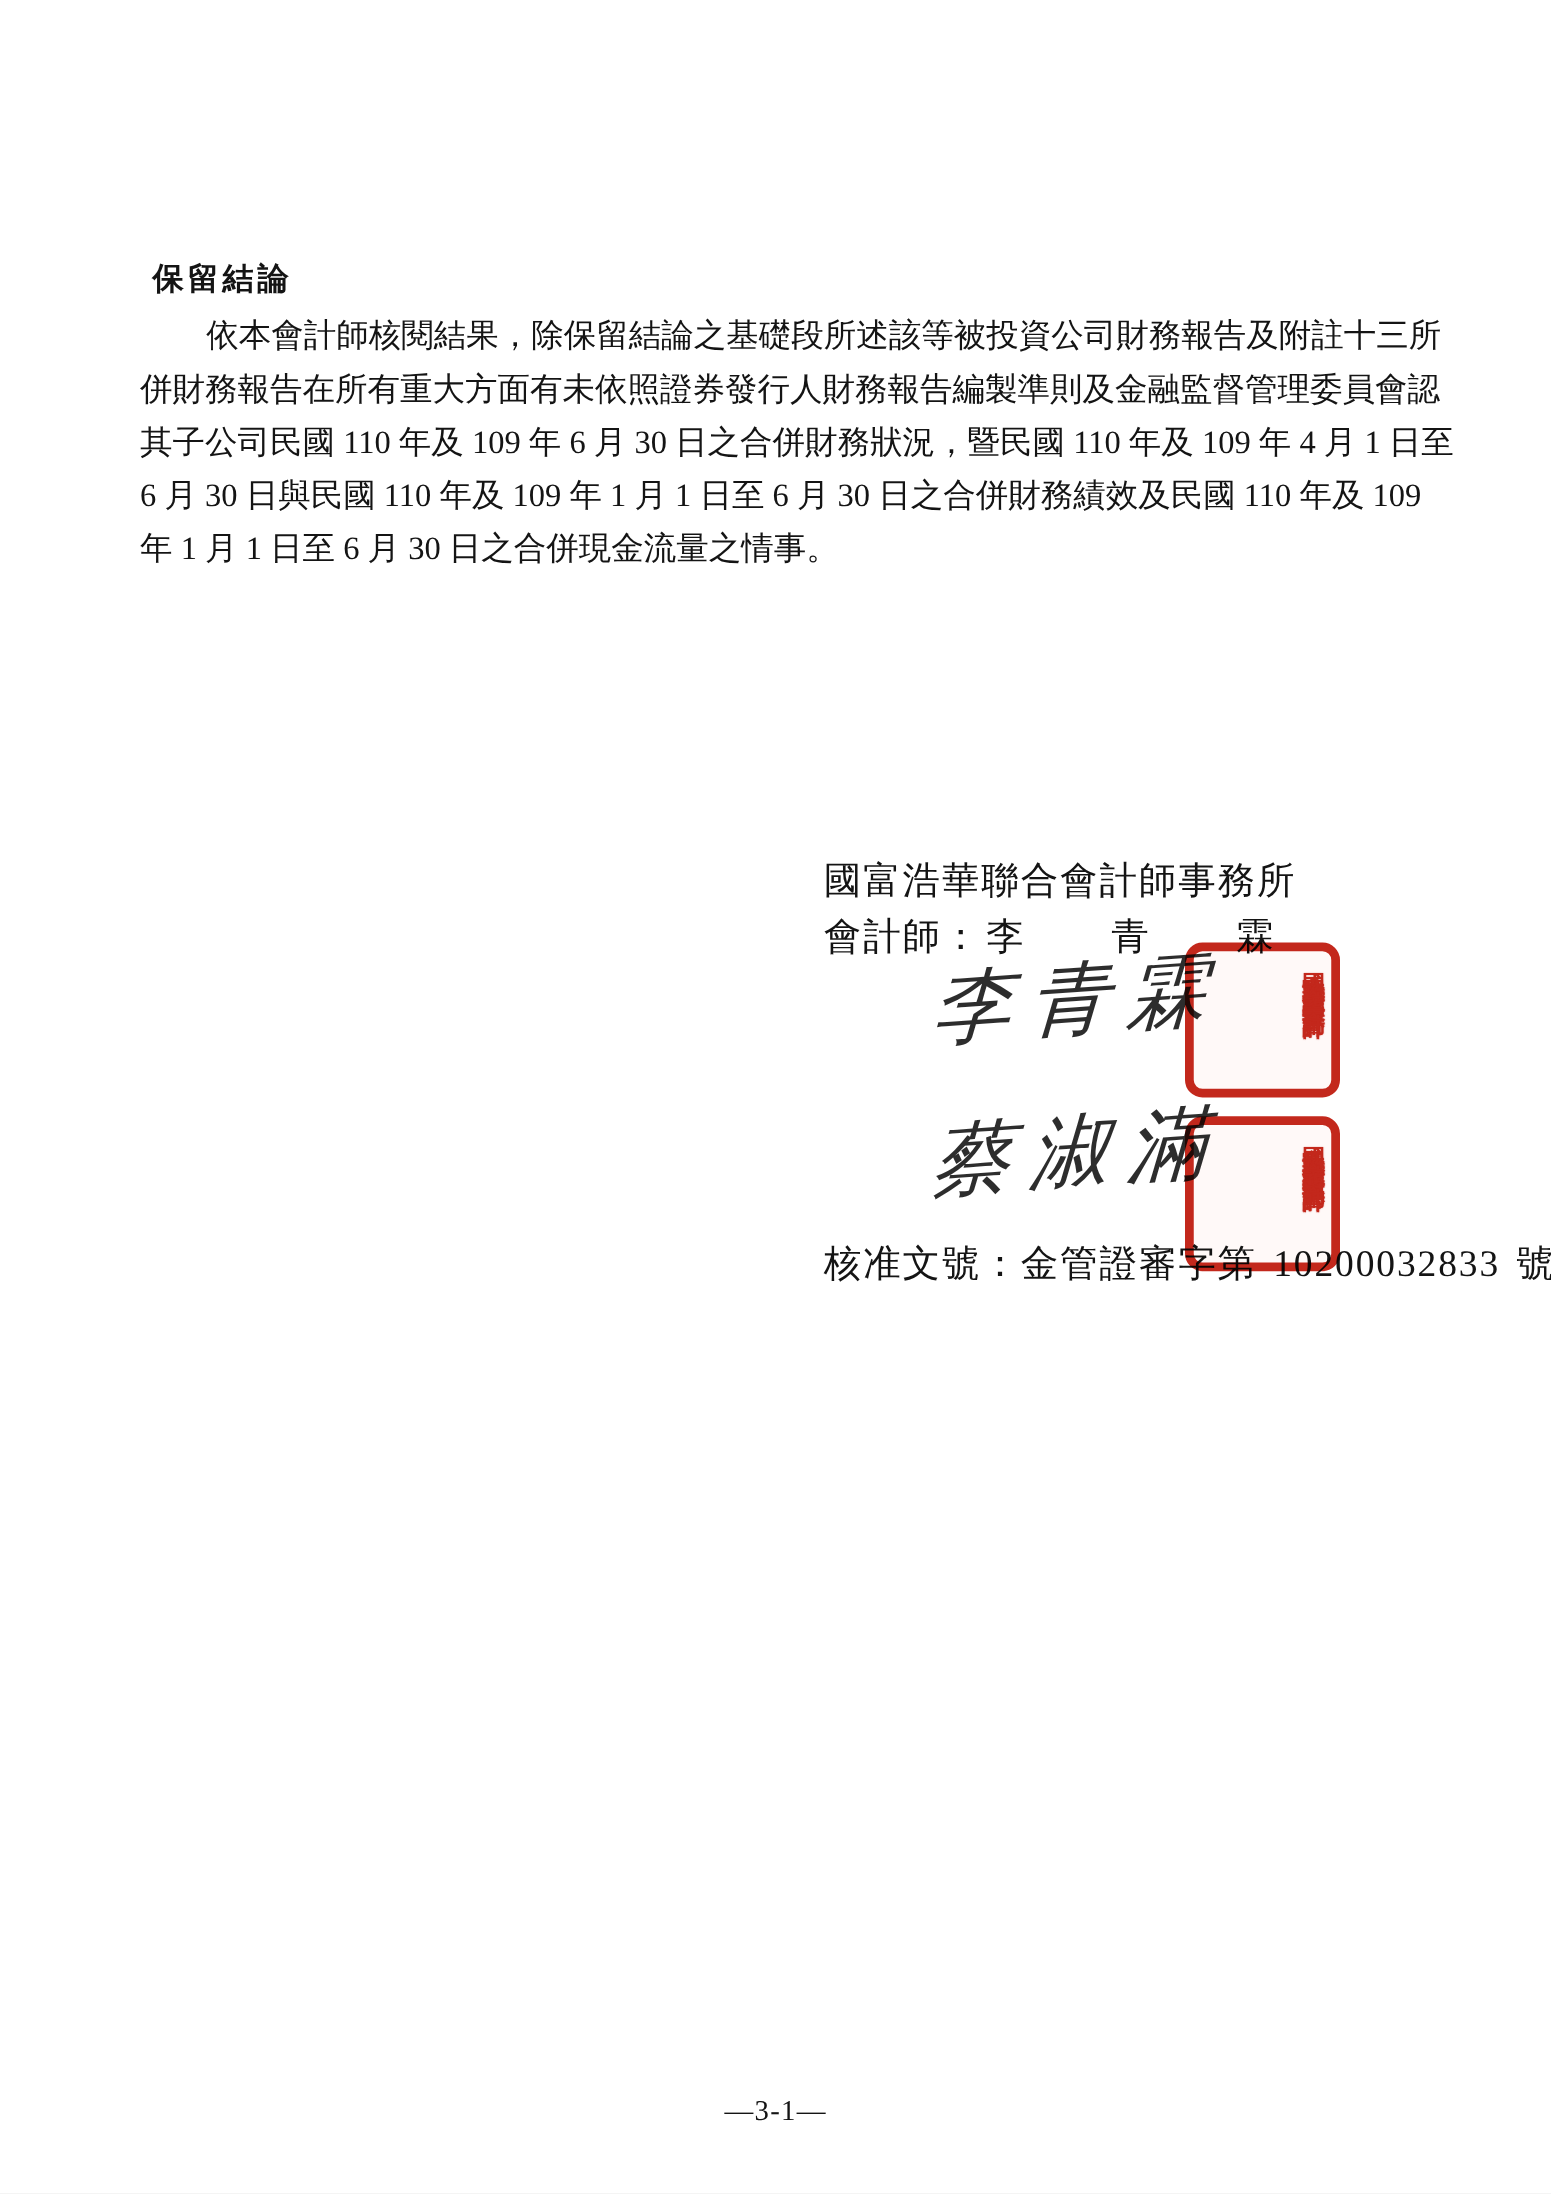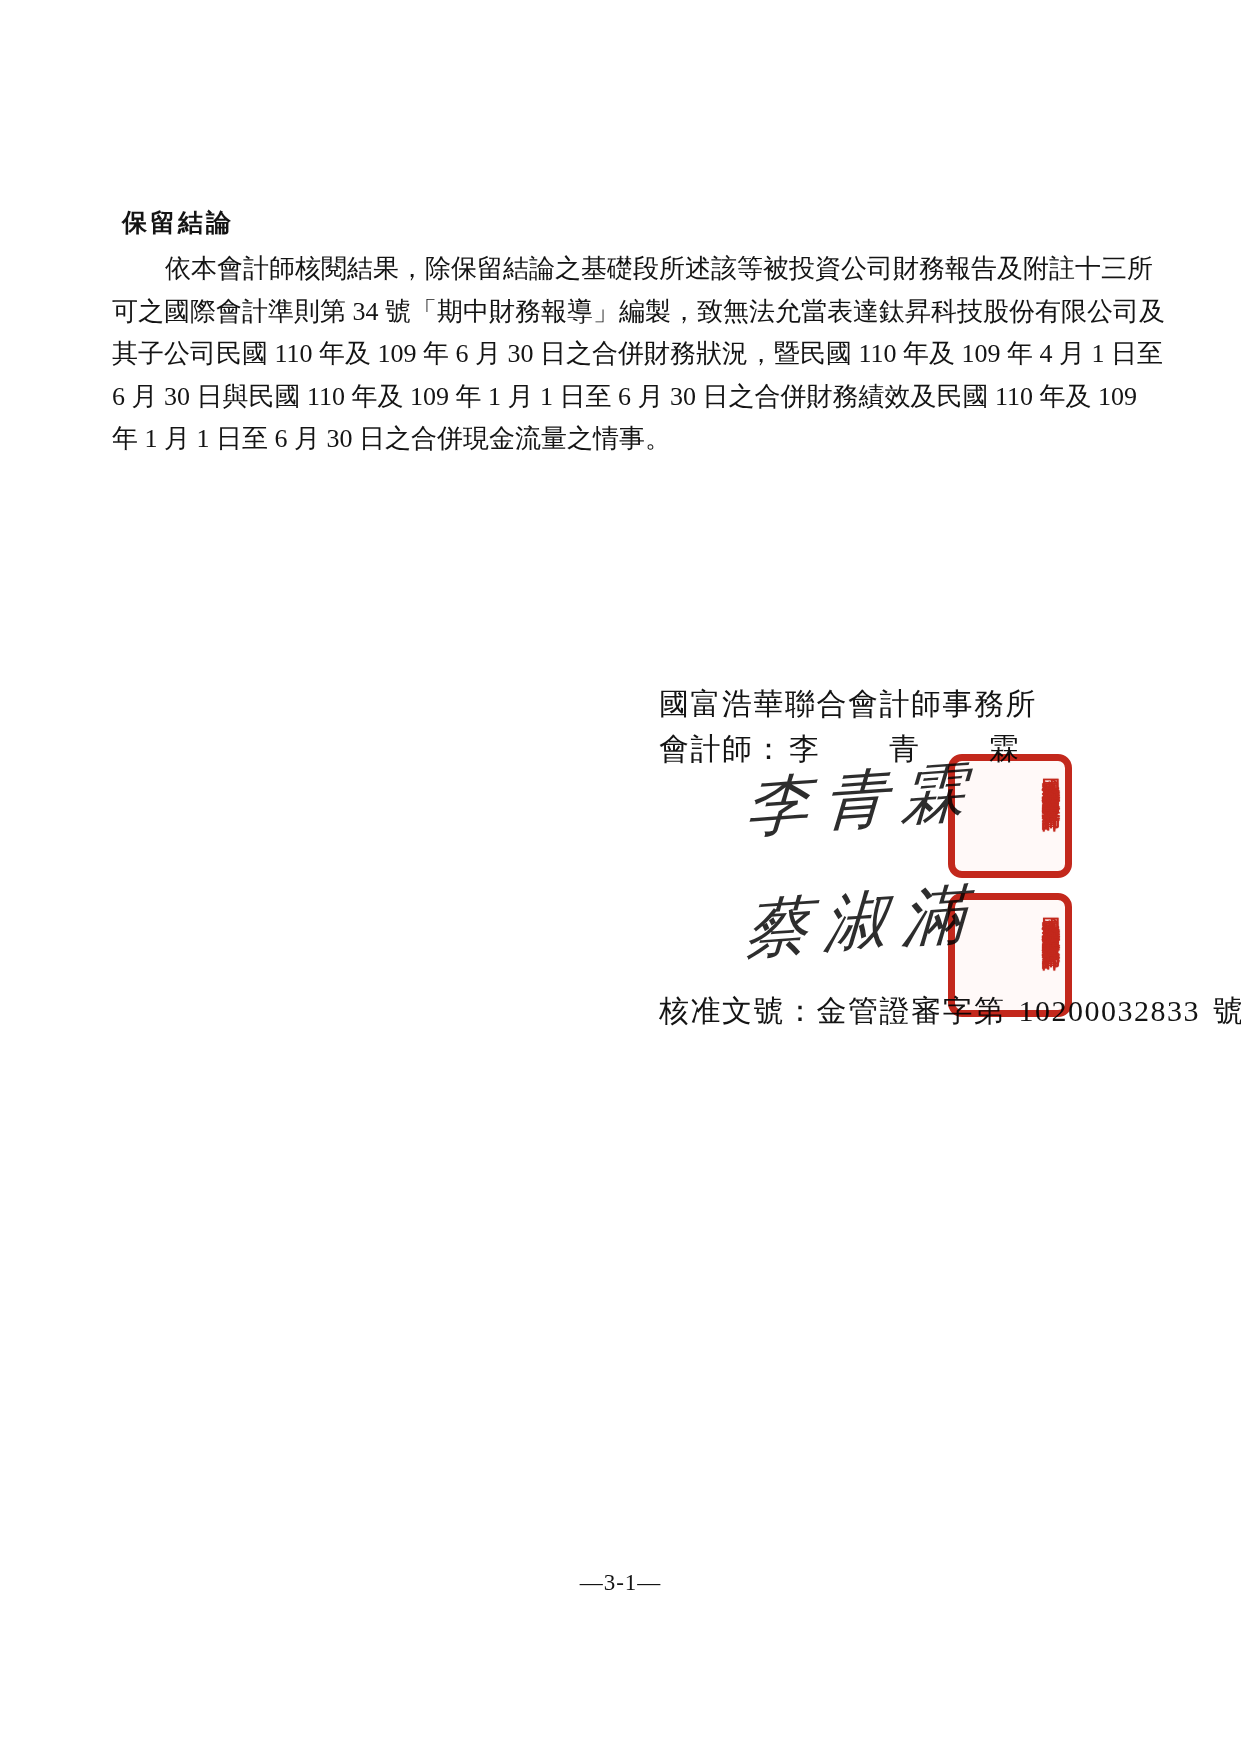--- a/index.html
+++ b/index.html
@@ -88,36 +88,36 @@
     letter-spacing: 2px;
     font-weight: bold;
     color: #c3281c;
     text-shadow: 0 0 1px rgba(195, 40, 28, 0.65);
     overflow: hidden;
   }
   .page-number {
     position: absolute;
     left: 0;
     right: 0;
-    top: 1570px;
+    top: 1676px;
     text-align: center;
     font-size: 23px;
     letter-spacing: 1px;
   }
 </style>
 </head>
 <body>
 
 <div class="page">
 
   <div class="heading">保留結論</div>
 
   <div class="paragraph">
     <div class="para-line first">依本會計師核閱結果，除保留結論之基礎段所述該等被投資公司財務報告及附註十三所</div>
-    <div class="para-line">可之國際會計準則第 34 號「期中財務報導」編製，致無法允當表達鈦昇科技股份有限公司及</div>
+    <div class="para-line">併財務報告在所有重大方面有未依照證券發行人財務報告編製準則及金融監督管理委員會認</div>
     <div class="para-line">其子公司民國 110 年及 109 年 6 月 30 日之合併財務狀況，暨民國 110 年及 109 年 4 月 1 日至</div>
     <div class="para-line">6 月 30 日與民國 110 年及 109 年 1 月 1 日至 6 月 30 日之合併財務績效及民國 110 年及 109</div>
     <div class="para-line last">年 1 月 1 日至 6 月 30 日之合併現金流量之情事。</div>
   </div>
 
   <div class="sig-block-line firm-name">國富浩華聯合會計師事務所</div>
 
   <div class="sig-block-line acct-row1">
     <span>會計師：</span><span class="acct-name">李　青　霖</span>
   </div>

